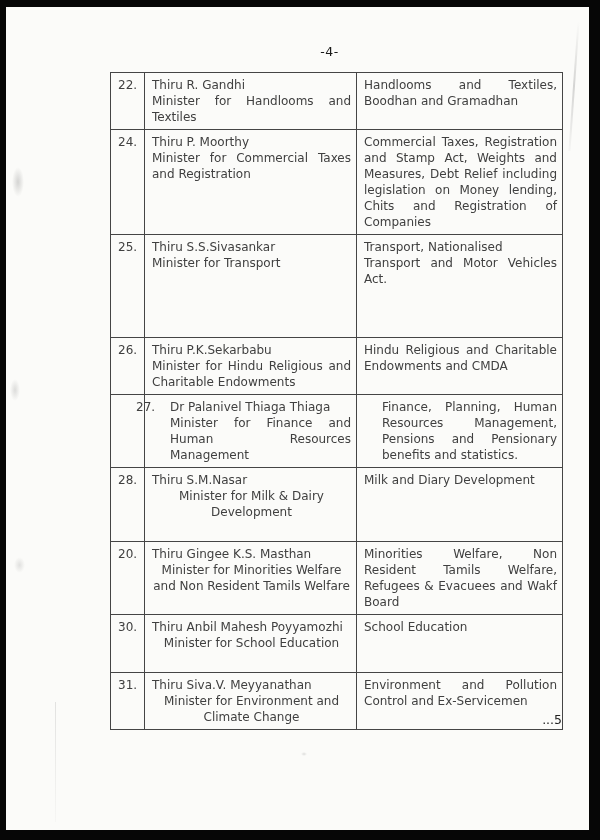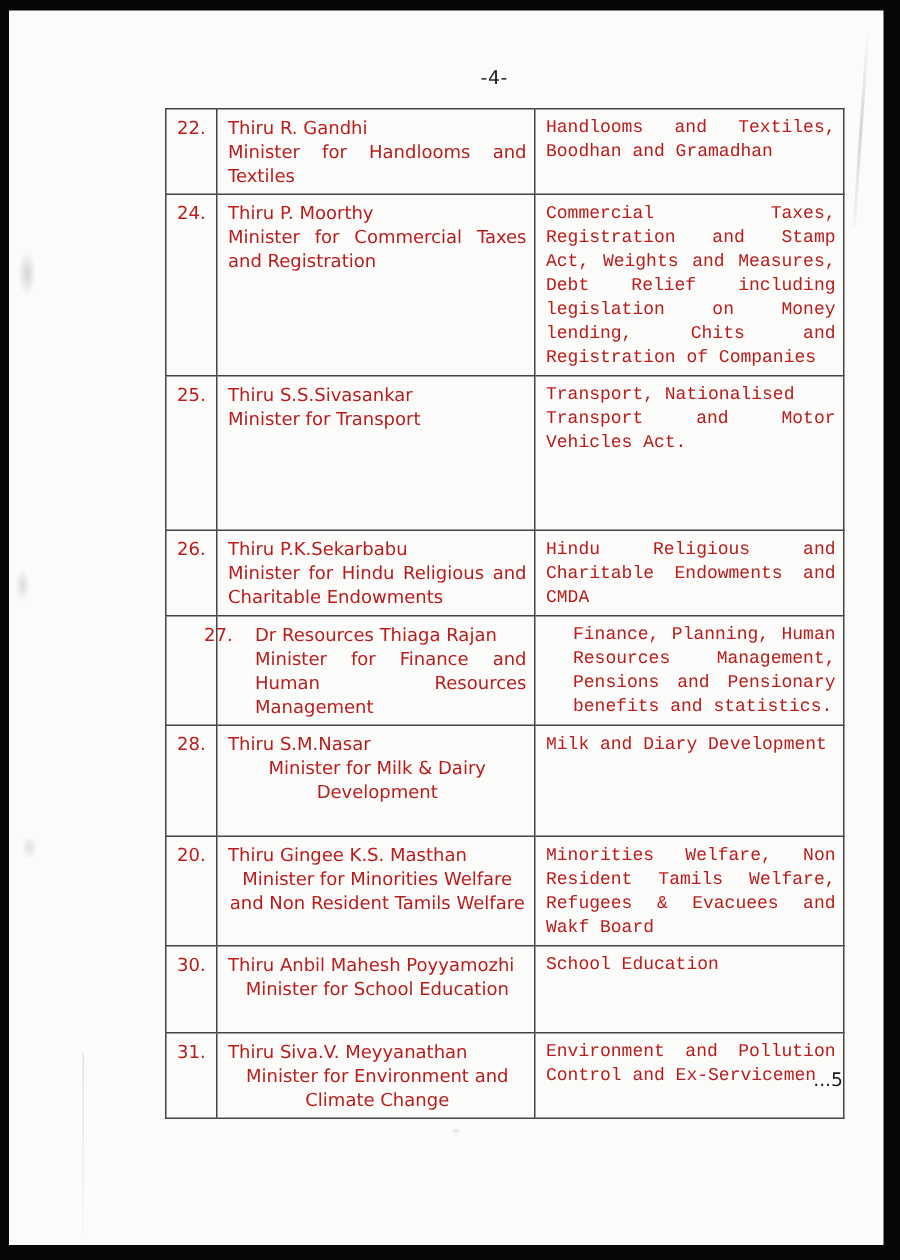--- a/index.html
+++ b/index.html
@@ -39,33 +39,33 @@
   }
   table.doc-table {
     position: absolute;
     left: 104px;
     top: 65px;
     width: 452px;
     border-collapse: collapse;
     table-layout: fixed;
     font-size: 12px;
     line-height: 16px;
-    color: #b91c1c;
+    color: #404040;
   }
   table.doc-table td {
     border: 1px solid #454545;
     vertical-align: top;
     box-sizing: border-box;
     padding: 4px 5px 4px 7px;
   }
   td.cell-no { width: 34px; padding-left: 8px; }
   td.cell-mid { width: 212px; padding-right: 5px; margin-left: 32px; }
   td.cell-right { width: 206px; padding: 4px 2px 4px 6px; }
   .title { text-align: justify; }
-  .para { text-align: justify; font-family: Liberation Mono, monospace; }
+  .para { text-align: justify; }
   
   tr:nth-child(n+6) .title { text-align: center; }
   
   tr:nth-child(1) td { height: 56px; }
   tr:nth-child(2) td { height: 62px; }
   tr:nth-child(3) td { height: 103px; }
   tr:nth-child(4) td { height: 57px; }
   tr:nth-child(5) td { height: 58px; padding-left: 25px; }
   tr:nth-child(6) td { height: 74px; }
   tr:nth-child(7) td { height: 57px; }
@@ -149,21 +149,21 @@
       <div class="title">Minister for Hindu Religious and Charitable Endowments</div>
     </td>
     <td class="cell-right">
               <div class="para">Hindu Religious and Charitable Endowments and CMDA</div>
             </td>
   </tr>
 
   <tr>
     <td class="cell-no">27.</td>
     <td class="cell-mid">
-      <div class="name">Dr Resources Thiaga Rajan</div>
+      <div class="name">Dr Palanivel Thiaga Thiaga</div>
       <div class="title">Minister for Finance and Human Resources Management</div>
     </td>
     <td class="cell-right">
               <div class="para">Finance, Planning, Human Resources Management, Pensions and Pensionary benefits and statistics.</div>
             </td>
   </tr>
 
   <tr>
     <td class="cell-no">28.</td>
     <td class="cell-mid">

